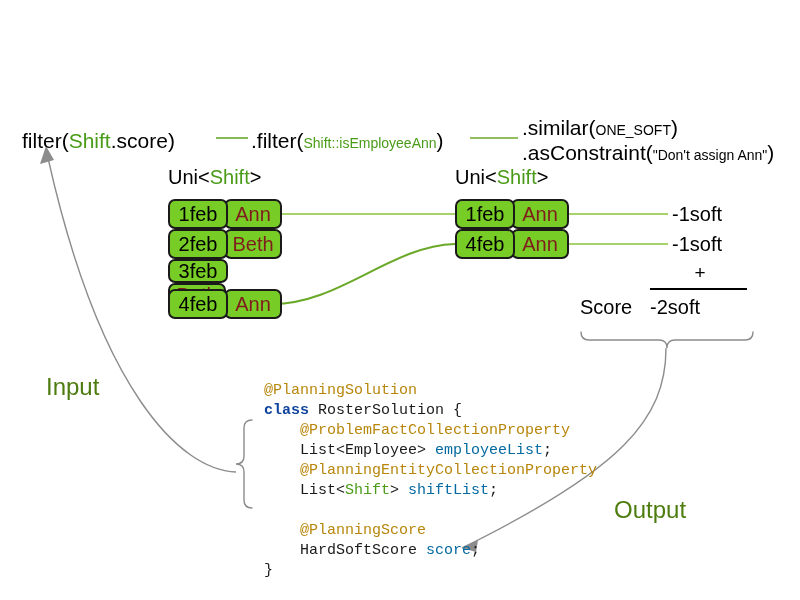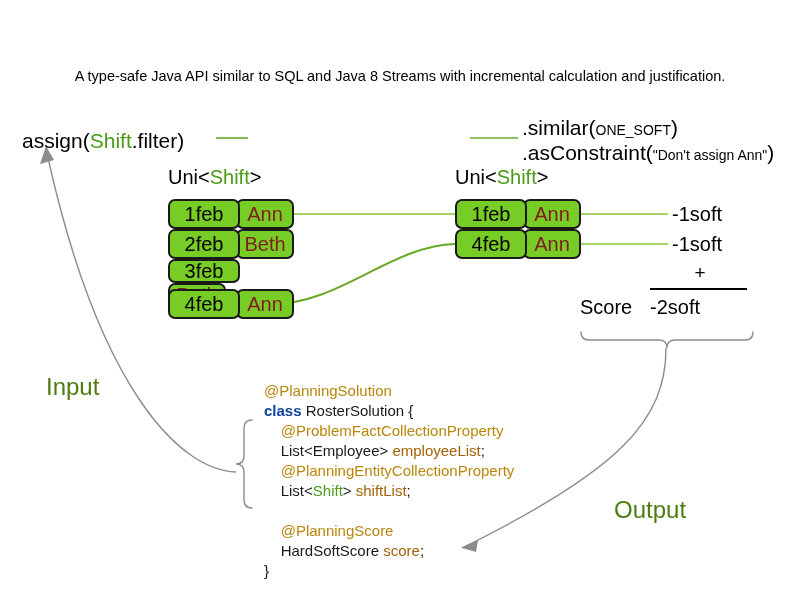--- a/index.html
+++ b/index.html
@@ -94,21 +94,21 @@
     border-radius: 7px;
     background: #7ed321;
     background: #78cc26;
     display: flex;
     align-items: center;
     justify-content: center;
     font-size: 20px;
     line-height: 1;
   }
   .cell.date {
-    width: 72px;
+    width: 60px;
     color: #000000;
     margin-right: -4px;
     position: relative;
     z-index: 2;
   }
   .cell.name {
     width: 58px;
     color: #7f1d1d;
     position: relative;
     z-index: 1;
@@ -174,24 +174,24 @@
   
   #code {
     position: absolute;
     left: 264px;
     top: 381px;
     font-size: 15px;
     line-height: 20px;
     color: #1a1a1a;
     white-space: pre;
   }
-  #code .line { height: 20px; white-space: pre; }
+  #code .line { height: 20px; white-space: pre; font-family: Liberation Mono, monospace; }
   .ann { color: #b8860b; }
   .kw  { color: #10439e; font-weight: bold; }
-  .fld { color: #a16207; margin-top: 9px; }
+  .fld { color: #0369a1; margin-top: 9px; }
   .grn { color: #4a9b18; }
   .pln { color: #1a1a1a; }
   .spacer { height: 20px; }
 </style>
 </head>
 <body>
 
 <div class="stage">
 
   <svg class="svg-layer" viewBox="0 0 800 600" width="800" height="600">
@@ -210,24 +210,24 @@
 
     <path d="M666,348 C666,420 620,470 462,548" fill="none" stroke="#8c8c8c" stroke-width="1.4"></path>
     <polygon points="462,548 478,540 476,552" fill="#8c8c8c"></polygon>
 
     <path d="M252,420 q-8,0 -8,8 l0,28 q0,8 -8,8 q8,0 8,8 l0,28 q0,8 8,8" fill="none" stroke="#8c8c8c" stroke-width="1.4" stroke-linecap="round"></path>
 
     <path d="M236,472 C180,470 100,390 48,158" fill="none" stroke="#8c8c8c" stroke-width="1.4"></path>
     <polygon points="46,146 40,164 54,160" fill="#8c8c8c"></polygon>
   </svg>
 
-  <div id="subtitle">A type-safe Java API similar to SQL and Java 8 Streams with incremental calculation and justification.</div>
-
-  <div class="pipe" id="forEach"><span>assign(</span><span class="g">Shift</span><span>.filter)</span></div>
-
+
+  <div class="pipe" id="forEach"><span>filter(</span><span class="g">Shift</span><span>.score)</span></div>
+
+  <div class="pipe" id="filter"><span>.filter(</span><span class="small g">Shift::isEmployeeAnn</span><span>)</span></div>
 
   <div class="pipe" id="penalize"><span>.similar(</span><span class="small">ONE_SOFT</span><span>)</span></div>
 
   <div class="pipe" id="asconstraint"><span>.asConstraint(</span><span class="small">"Don't assign Ann"</span><span>)</span></div>
 
   <div class="unilabel" id="uni-left"><span>Uni&lt;</span><span class="g">Shift</span><span>&gt;</span></div>
 
   <div class="unilabel" id="uni-right"><span>Uni&lt;</span><span class="g">Shift</span><span>&gt;</span></div>
 
   <div class="shiftrow" id="lrow0">

